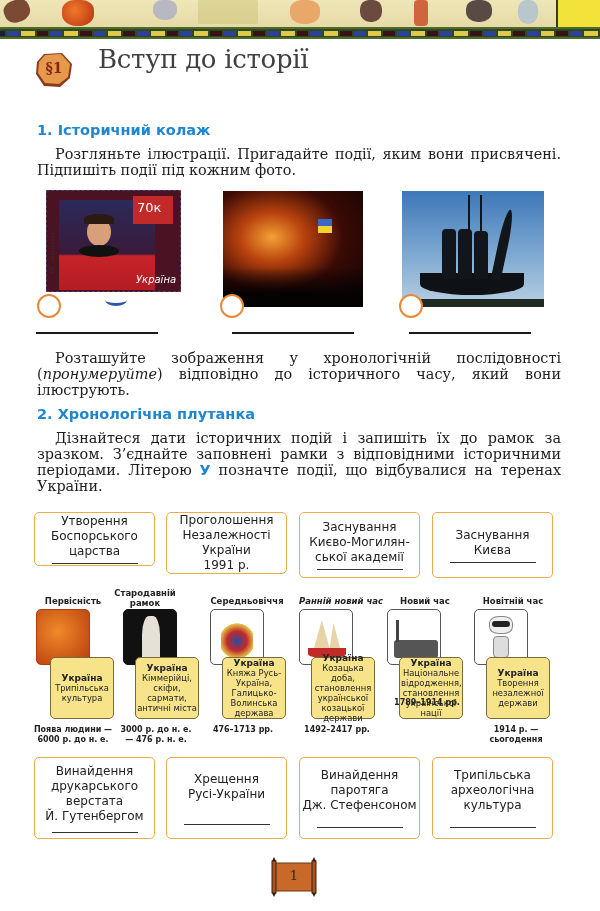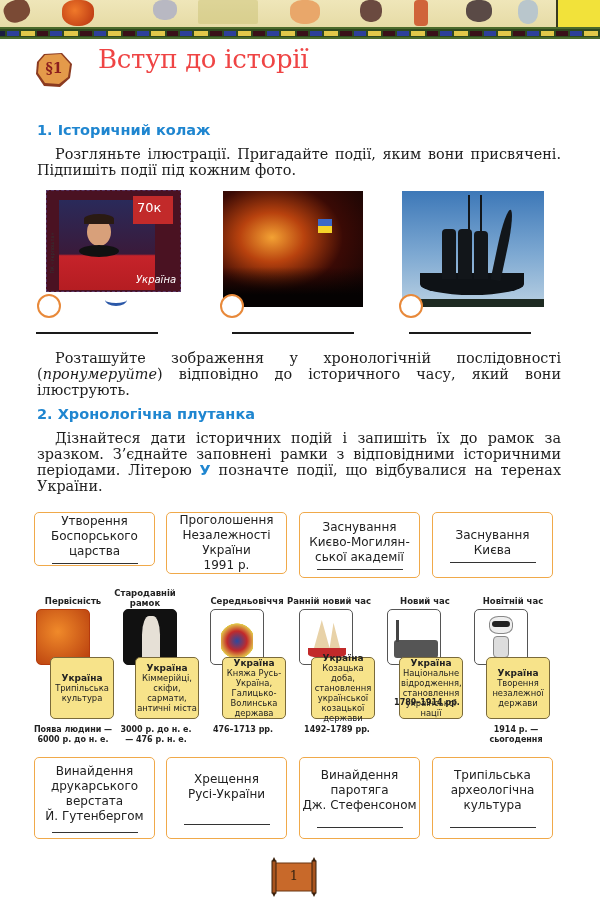--- a/index.html
+++ b/index.html
@@ -14,21 +14,21 @@
   .stripe { position: absolute; left: 0; top: 27px; width: 600px; height: 12px;
     background: #2f4a1e; border-top: 2px solid #4b6a2c; border-bottom: 2px solid #4b6a2c; overflow: hidden; display: flex; align-items: center; }
   .stripe .seg { display: inline-block; height: 5px; margin-right: 2px; }
 
   
   .badge { position: absolute; left: 34px; top: 52px; width: 40px; height: 36px; }
   .badge svg { width: 40px; height: 36px; display: block; }
   .badge-text { position: absolute; left: 34px; top: 60px; width: 40px; text-align: center;
     font-family: "DejaVu Serif", serif; font-size: 14px; color: #8b1e1e; font-weight: bold; }
   .title { position: absolute; left: 98px; top: 44px; font-family: "DejaVu Serif", serif;
-    font-size: 26px; line-height: 31px; color: #ef4444; letter-spacing: -0.3px; }
+    font-size: 26px; line-height: 31px; color: #404040; letter-spacing: -0.3px; }
 
   
   .sec-head { position: absolute; left: 37px; font-family: "DejaVu Sans", sans-serif;
     font-weight: bold; font-size: 14.5px; color: #1f86d0; }
   .para { position: absolute; left: 37px; width: 524px; font-family: "DejaVu Serif", serif;
     font-size: 14.4px; line-height: 16px; text-align: justify; color: #1d1d1d; }
   .para .indent { display: inline-block; width: 18px; }
   .para em { font-style: italic; }
   .para .u { color: #1f86d0; font-weight: bold; font-family: "DejaVu Sans", sans-serif; }
 
@@ -221,30 +221,30 @@
 <div class="period-label" style="left:207px;top:596px;">Середньовіччя</div>
 <div class="period-img" style="left:210px;top:609px;">
   <div style="position:absolute;left:10px;top:12px;width:32px;height:38px;background:radial-gradient(circle at 50% 50%,#2a4aa0 0%,#c22a2a 40%,#e2c84a 70%,#fff 72%);"></div>
 </div>
 <div class="period-card" style="left:222px;top:657px;height:62px;">
   <span class="ua">Україна</span>
   <span>Княжа Русь-Україна, Галицько-Волинська держава</span>
 </div>
 <div class="period-dates" style="left:203px;top:725px;">476–1713 рр.</div>
 
-<div class="period-label" style="left:284px;top:596px;width:90px;">Ранній новий час</div>
+<div class="period-label" style="left:296px;top:596px;width:90px;font-style:italic;">Ранній новий час</div>
 <div class="period-img" style="left:299px;top:609px;">
   <div style="position:absolute;left:8px;top:38px;width:38px;height:10px;background:#c22a2a;border-radius:0 0 40% 40%;"></div>
   <div style="position:absolute;left:14px;top:10px;width:26px;height:28px;background:#e8d2a8;clip-path:polygon(0 100%,30% 0,60% 100%,75% 10%,100% 100%);"></div>
 </div>
 <div class="period-card" style="left:311px;top:657px;height:62px;">
   <span class="ua">Україна</span>
   <span>Козацька доба, становлення української козацької держави</span>
 </div>
-<div class="period-dates" style="left:297px;top:725px;">1492–1789 рр.</div>
+<div class="period-dates" style="left:297px;top:725px;">1492–2417 рр.</div>
 
 <div class="period-label" style="left:385px;top:596px;">Новий час</div>
 <div class="period-img" style="left:387px;top:609px;">
   <div style="position:absolute;left:6px;top:30px;width:44px;height:18px;background:#555;border-radius:3px;"></div>
   <div style="position:absolute;left:8px;top:10px;width:3px;height:22px;background:#444;"></div>
 </div>
 <div class="period-card" style="left:399px;top:657px;height:62px;">
   <span class="ua">Україна</span>
   <span>Національне відродження, становлення української нації</span>
 </div>

